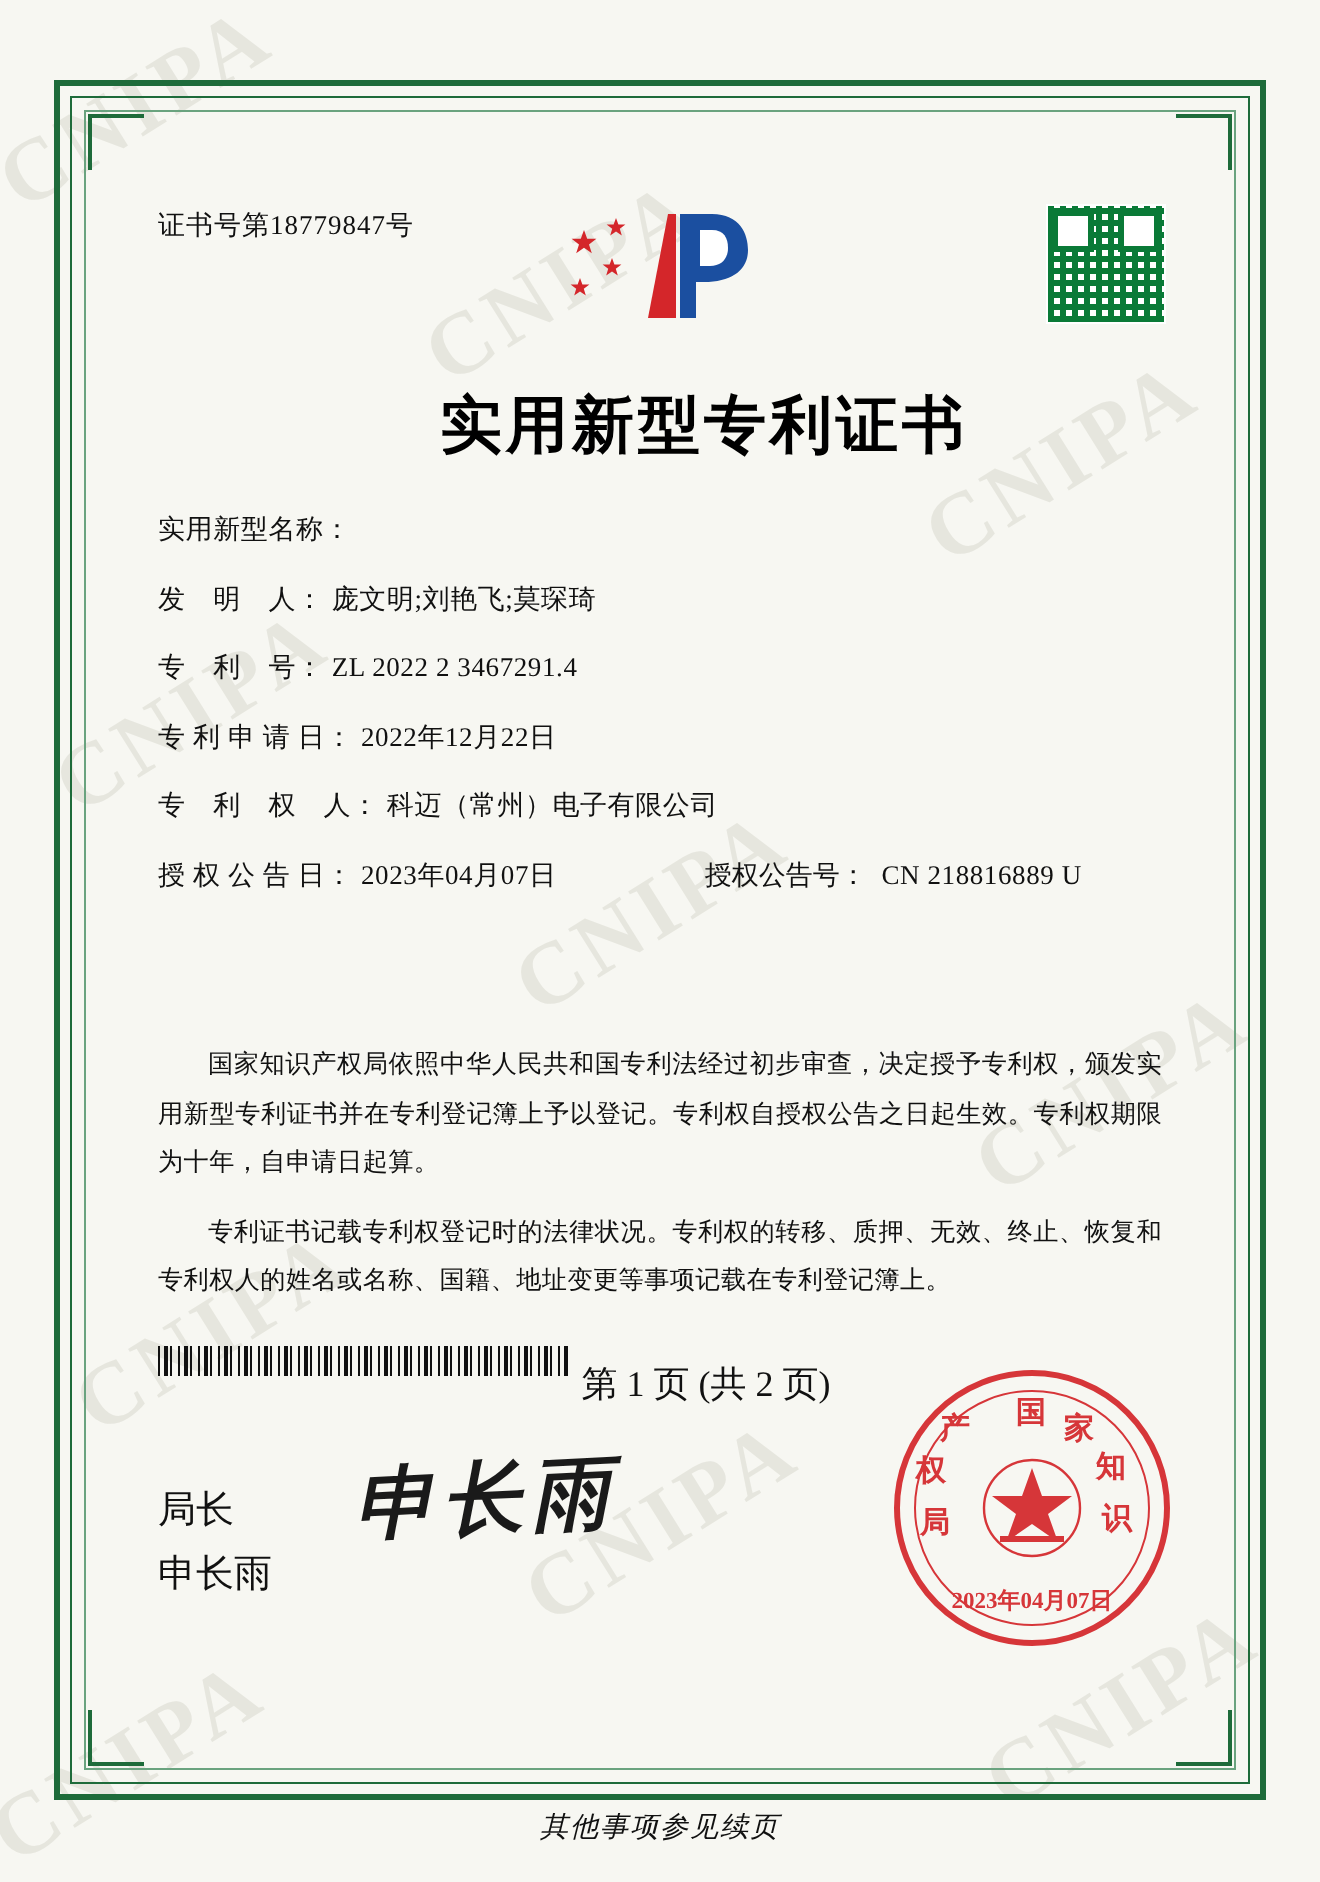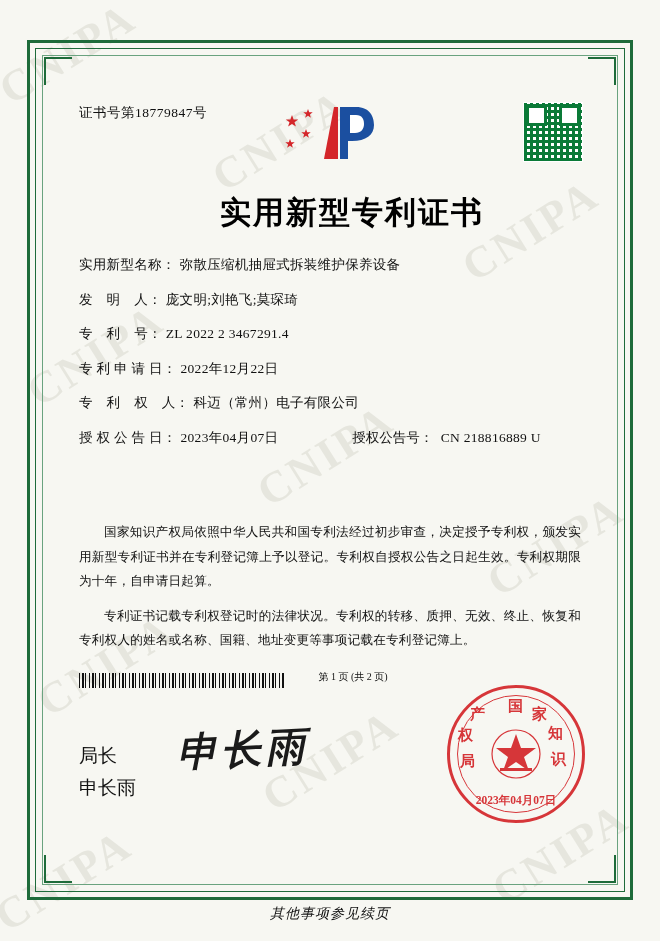--- a/index.html
+++ b/index.html
@@ -256,23 +256,23 @@
     color: #d4262a;
     font-size: 11.5px;
     white-space: nowrap;
     font-weight: bold;
   }
 
   
   .page-no {
     position: absolute;
     left: 0; right: 0;
-    bottom: 44px;
+    bottom: 24px;
     text-align: center;
-    font-size: 10px;
+    font-size: 18px;
     color: #111;
     margin-left: 46px;
   }
   .outside-note {
     position: absolute;
     left: 0; right: 0;
     top: 905px;
     text-align: center;
     font-size: 14px;
     color: #111;
@@ -325,21 +325,20 @@
       <path d="M58 4 L74 4 C88 4 92 14 92 22 C92 32 84 38 70 38 L66 38 L66 56 L58 56 Z" fill="#1b4fa0"></path>
       <path d="M68 12 L74 12 C80 12 82 16 82 21 C82 26 79 30 73 30 L68 30 Z" fill="#ffffff"></path>
     </svg>
   </div>
 
   <div class="title">实用新型专利证书</div>
 
   <div class="fields">
     <div class="row">
       <span class="lab">实用新型名称：</span>
-      <span class="val">弥散压缩机抽屉式拆装维护保养设备</span>
     </div>
     <div class="row">
       <span class="lab">发　明　人：</span>
       <span class="val">庞文明;刘艳飞;莫琛琦</span>
     </div>
     <div class="row">
       <span class="lab">专　利　号：</span>
       <span class="val">ZL 2022 2 3467291.4</span>
     </div>
     <div class="row">

